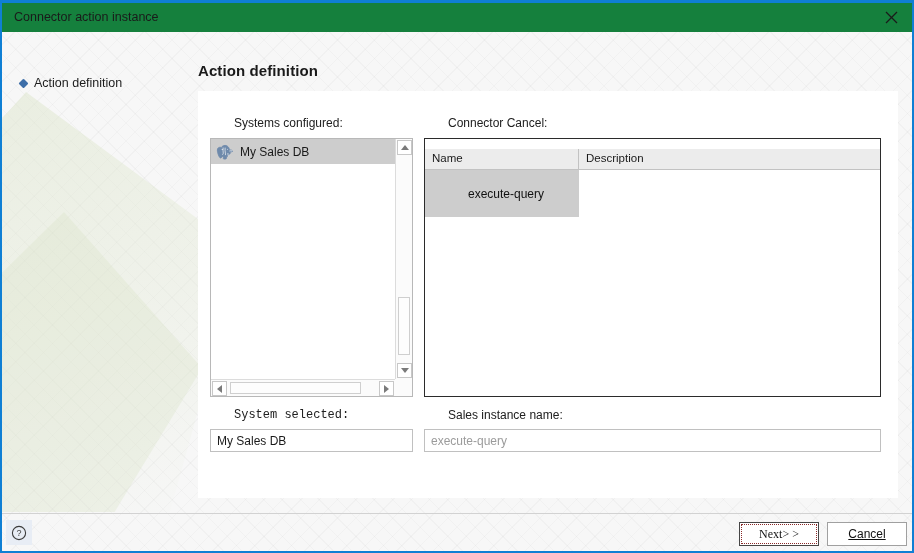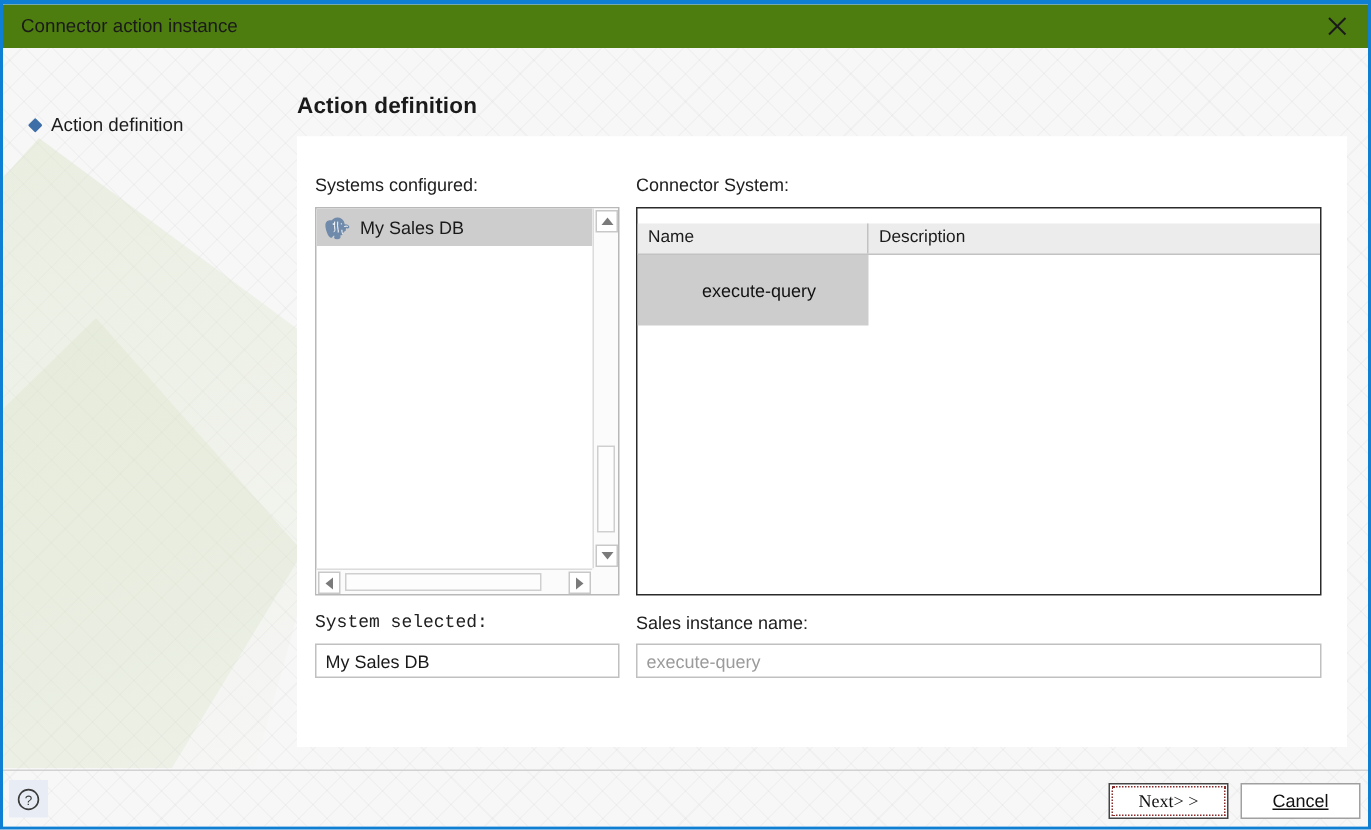--- a/index.html
+++ b/index.html
@@ -26,21 +26,21 @@
     background: #f6f6f6;
     overflow: hidden;
   }
 
   
   .titlebar {
     position: absolute;
     left: 0; top: 0;
     right: 0;
     height: 29px;
-    background: #4d7c0f;
+    background: #15803d;
     border-bottom: 1px solid #e4e4e4;
   }
   .titlebar-text {
     position: absolute;
     left: 12px; top: 7px;
     font-size: 12.5px;
     color: #1a1a1a;
     white-space: nowrap;
   }
   .close-btn {
@@ -135,20 +135,21 @@
     background: #ffffff;
     border: 1px solid #ffffff;
     box-sizing: border-box;
   }
 
   .field-label {
     position: absolute;
     font-size: 12px;
     color: #202020;
     white-space: nowrap;
+    margin-left: 24px;
   }
 
   
   .listbox {
     position: absolute;
     left: 11px; top: 46px;
     width: 203px;
     height: 259px;
     background: #ffffff;
     border: 1px solid #b8b8b8;
@@ -423,21 +424,21 @@
             <span class="tri tri-left"></span>
           </div>
           <div class="hthumb"></div>
           <div class="sb-btn right">
             <span class="tri tri-right"></span>
           </div>
         </div>
         <div class="sb-corner"></div>
       </div>
 
-      <div class="field-label" style="left:225px; top:24px;">Connector System:</div>
+      <div class="field-label" style="left:225px; top:24px;">Connector Cancel:</div>
 
       <div class="table">
         <div class="thead">
           <div class="th col-name">Name</div>
           <div class="th col-desc">Description</div>
         </div>
         <div class="trow selected">
           <div class="td col-name">execute-query</div>
           <div class="td col-desc"></div>
         </div>

